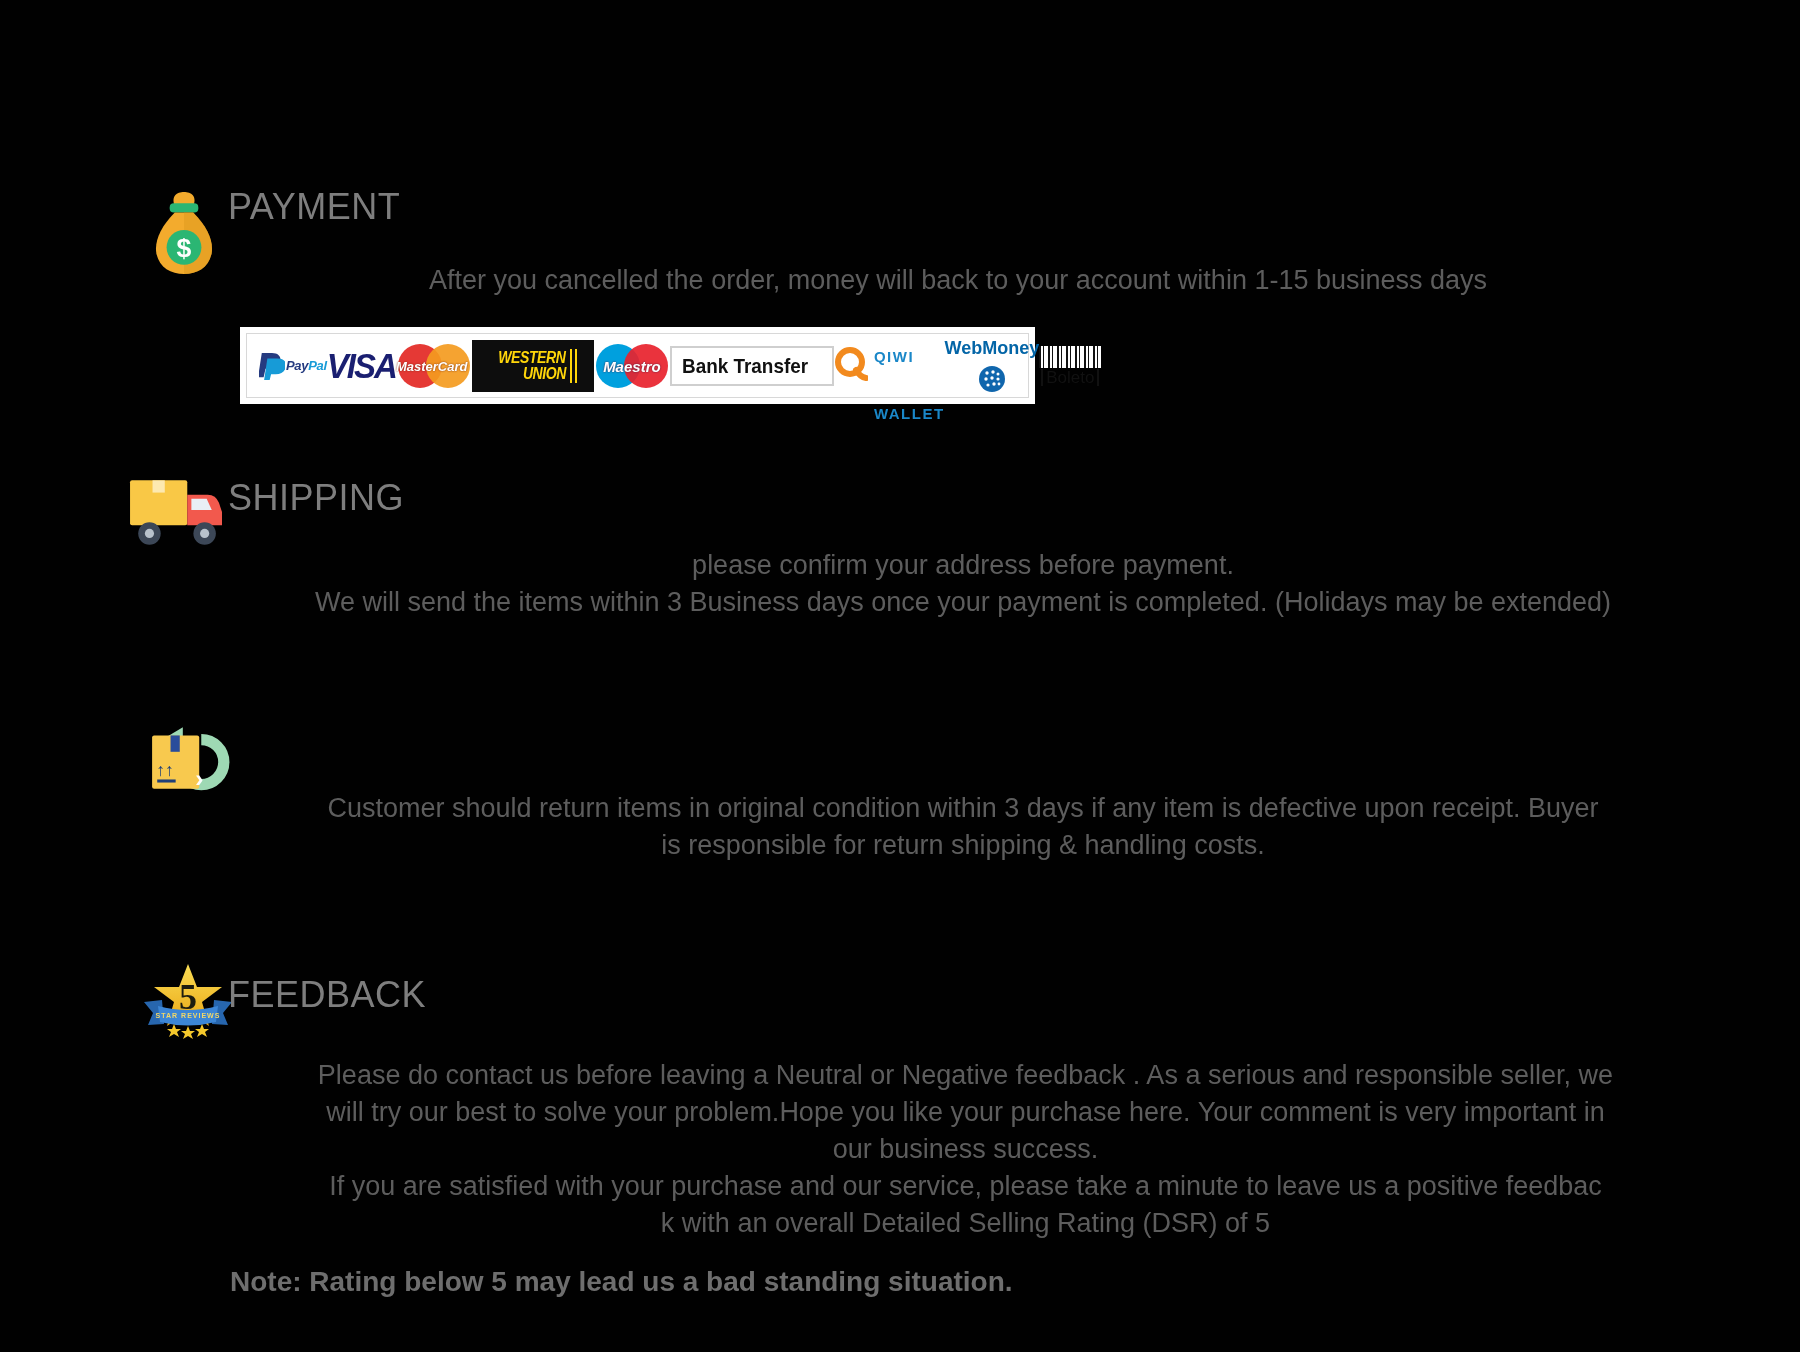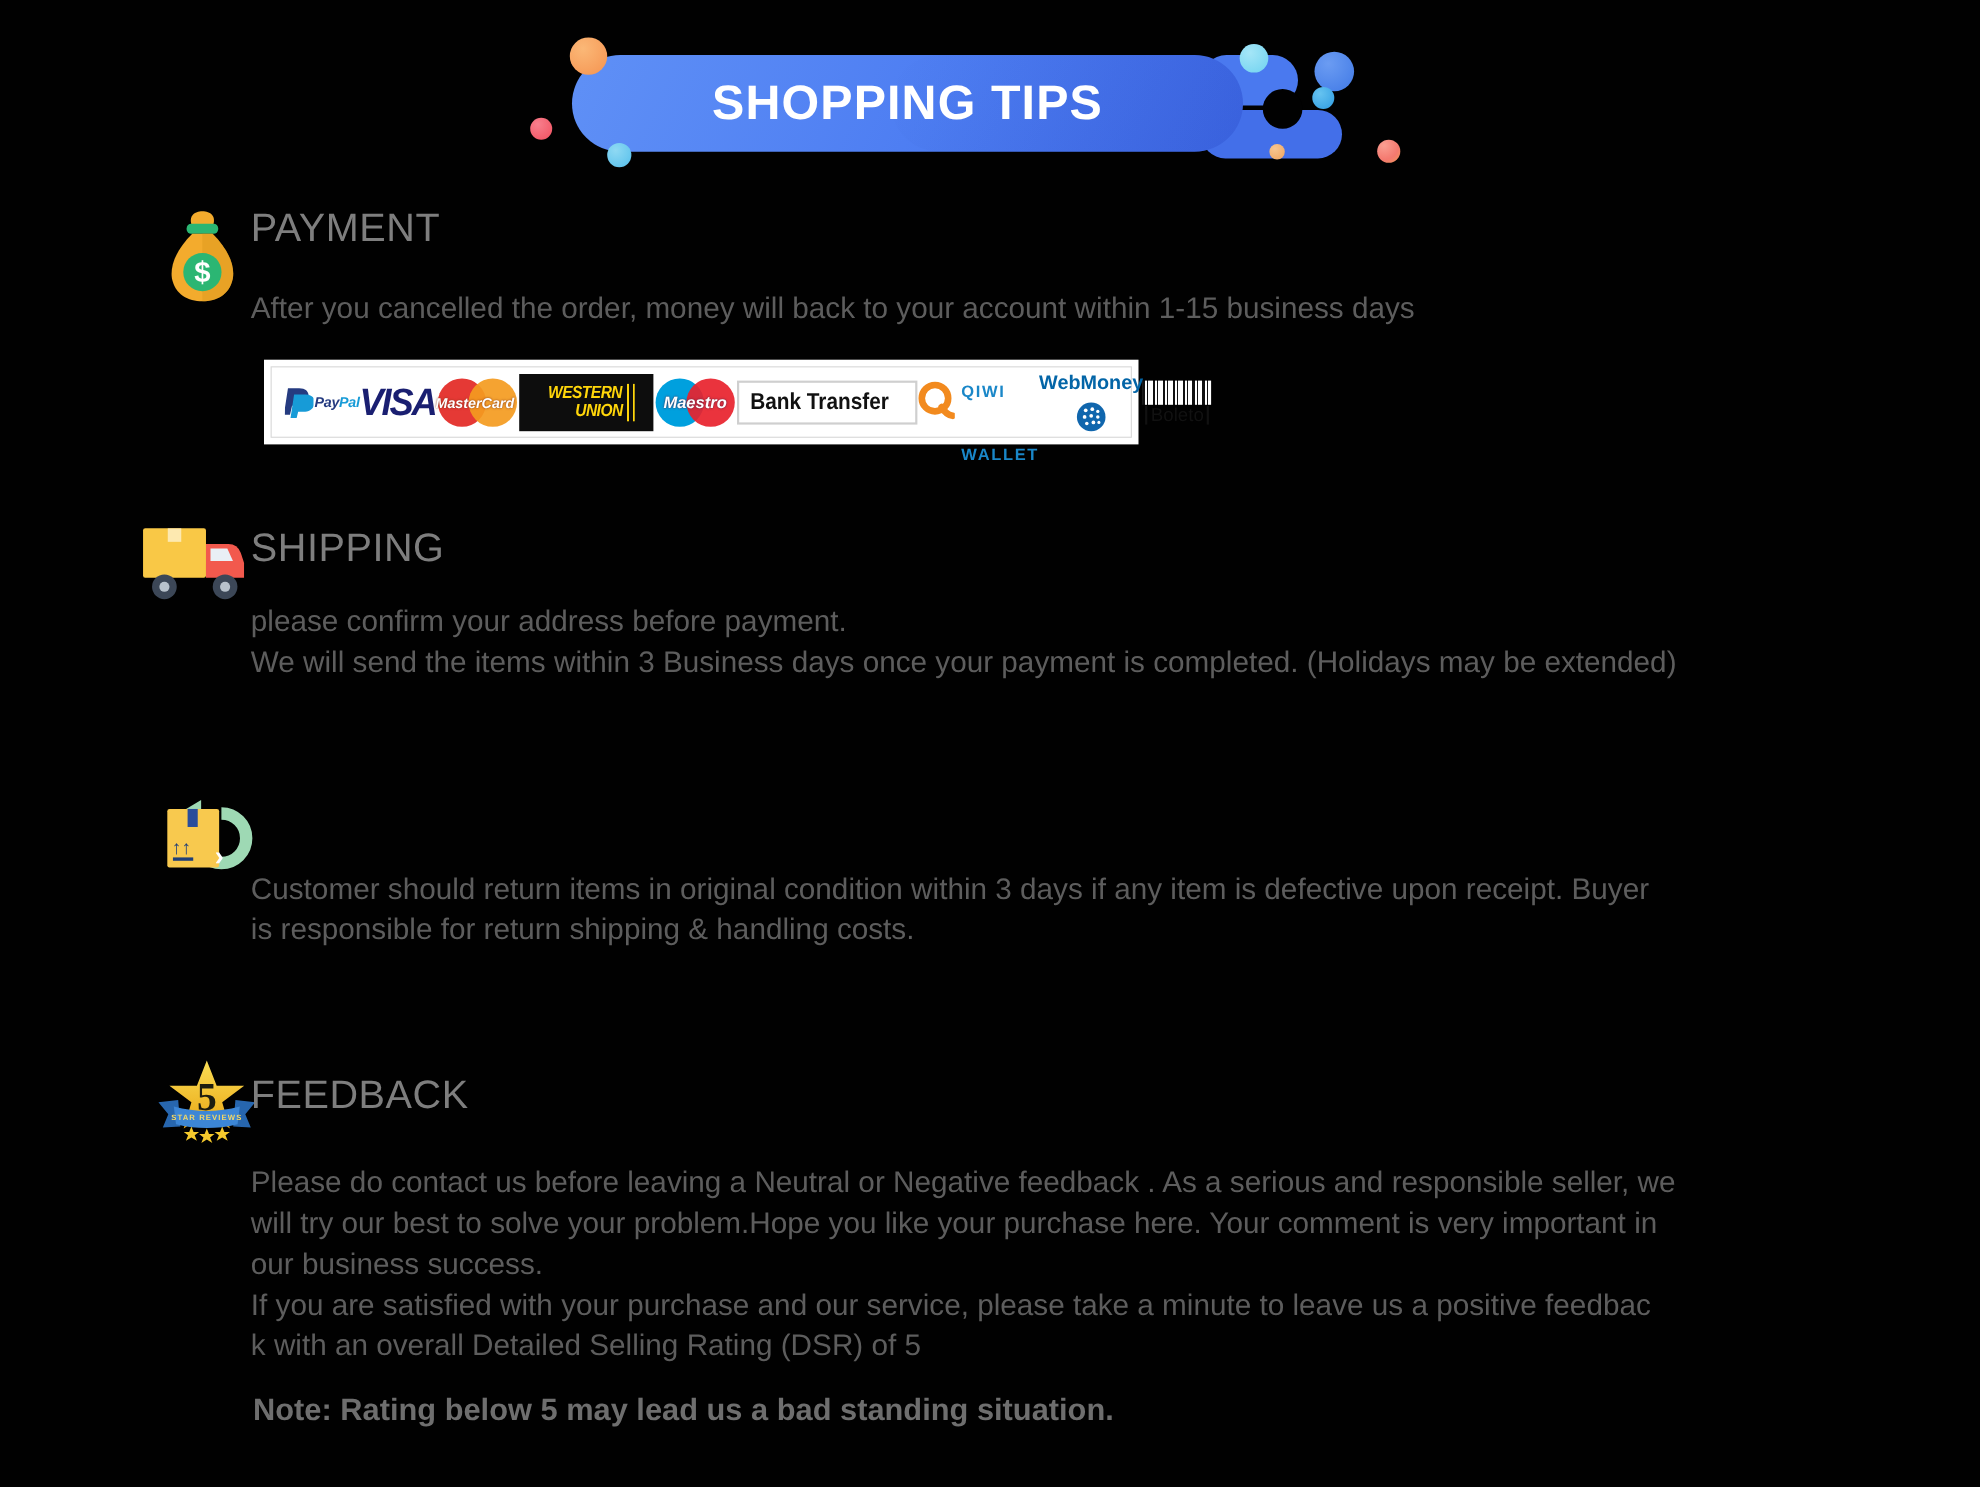--- a/index.html
+++ b/index.html
@@ -24,21 +24,21 @@
   .dot-pink-l{left:2px;top:79px;width:20px;height:20px;background:radial-gradient(circle at 35% 30%,#f87f8d,#f1505f);}
   .dot-cyan-l{left:72px;top:102px;width:22px;height:22px;background:radial-gradient(circle at 35% 30%,#8fd9f3,#55bfec);}
   .dot-cyan-r{left:647px;top:12px;width:26px;height:26px;background:radial-gradient(circle at 35% 30%,#a5e6f7,#6fd2f0);}
   .dot-blue-r{left:715px;top:19px;width:36px;height:36px;background:radial-gradient(circle at 35% 30%,#6b9cf2,#4079e6);}
   .dot-blue-sm{left:713px;top:51px;width:20px;height:20px;background:radial-gradient(circle at 35% 30%,#66c3f0,#2f9ce2);}
   .dot-orange-sm{left:674px;top:103px;width:14px;height:14px;background:radial-gradient(circle at 35% 30%,#f8c690,#f0a45e);}
   .dot-pink-r{left:772px;top:99px;width:21px;height:21px;background:radial-gradient(circle at 30% 25%,#fa9f92,#f4796f 60%,#f09a56);}
 
   
   .sec-title{position:absolute;color:#7e7e7e;font-size:36px;font-weight:300;letter-spacing:.5px;}
-  .sec-body{position:absolute;color:#5d5d5d;font-size:27px;line-height:37px;white-space:pre-line;font-weight:300;}
+  .sec-body{position:absolute;color:#5d5d5d;font-size:27px;line-height:37px;white-space:pre-line;font-weight:300;text-align:center;}
   .sec-icon{position:absolute;}
   .note{position:absolute;color:#6e6e6e;font-size:28px;font-weight:700;}
 
   
   #pay-strip{position:absolute;left:240px;top:327px;width:795px;height:77px;background:#ffffff;
              box-sizing:border-box;padding:6px;}
   #pay-strip-inner{width:100%;height:100%;border:1px solid #d8d8d8;box-sizing:border-box;
                    display:flex;align-items:center;justify-content:space-between;padding:0 12px;background:#fff;}
   .pm{display:flex;align-items:center;justify-content:center;flex-shrink:0;}
 
@@ -80,36 +80,20 @@
   .boleto{display:flex;flex-direction:column;align-items:center;line-height:1;}
   .boleto-bars{width:62px;height:22px;background:repeating-linear-gradient(90deg,#111 0 2px,#fff 2px 4px,#111 4px 5px,#fff 5px 9px);}
   .boleto-text{color:#111;font-size:17px;font-weight:400;border-left:2px solid #111;border-right:2px solid #111;
                padding:0 3px;margin-top:1px;}
 </style>
 </head>
 <body>
 
 <div id="page">
 
-  <div id="banner">
-    <div class="pill-arm-top"></div>
-    <div class="pill-arm-bottom"></div>
-    <div class="pill-notch"></div>
-    <div class="pill-main"></div>
-    <div class="pill-shade"></div>
-    <div class="banner-title">SHOPPING TIPS</div>
-    <div class="dot dot-orange-l"></div>
-    <div class="dot dot-pink-l"></div>
-    <div class="dot dot-cyan-l"></div>
-    <div class="dot dot-cyan-r"></div>
-    <div class="dot dot-blue-r"></div>
-    <div class="dot dot-blue-sm"></div>
-    <div class="dot dot-orange-sm"></div>
-    <div class="dot dot-pink-r"></div>
-  </div>
 
   <div class="sec-icon" style="left:150px;top:190px;">
     <svg width="68" height="86" viewBox="0 0 66 84">
       <path d="M24 16 C20 6 26 2 33 2 C40 2 46 6 42 16 Z" fill="#f3ab2d"></path>
       <rect x="19" y="13" width="28" height="9" rx="4" fill="#2bb673"></rect>
       <path d="M24 22 C10 36 4 50 6 62 C9 76 20 82 33 82 C46 82 57 76 60 62 C62 50 56 36 42 22 Z" fill="#f3ab2d"></path>
       <path d="M33 22 L42 22 C56 36 62 50 60 62 C57 76 46 82 33 82 Z" fill="#df9a1f" opacity="0.55"></path>
       <circle cx="33" cy="56" r="17" fill="#2bb673"></circle>
       <text x="33" y="65" text-anchor="middle" font-size="26" font-weight="bold" fill="#ffffff" font-family="Liberation Sans, sans-serif">$</text>
     </svg>

